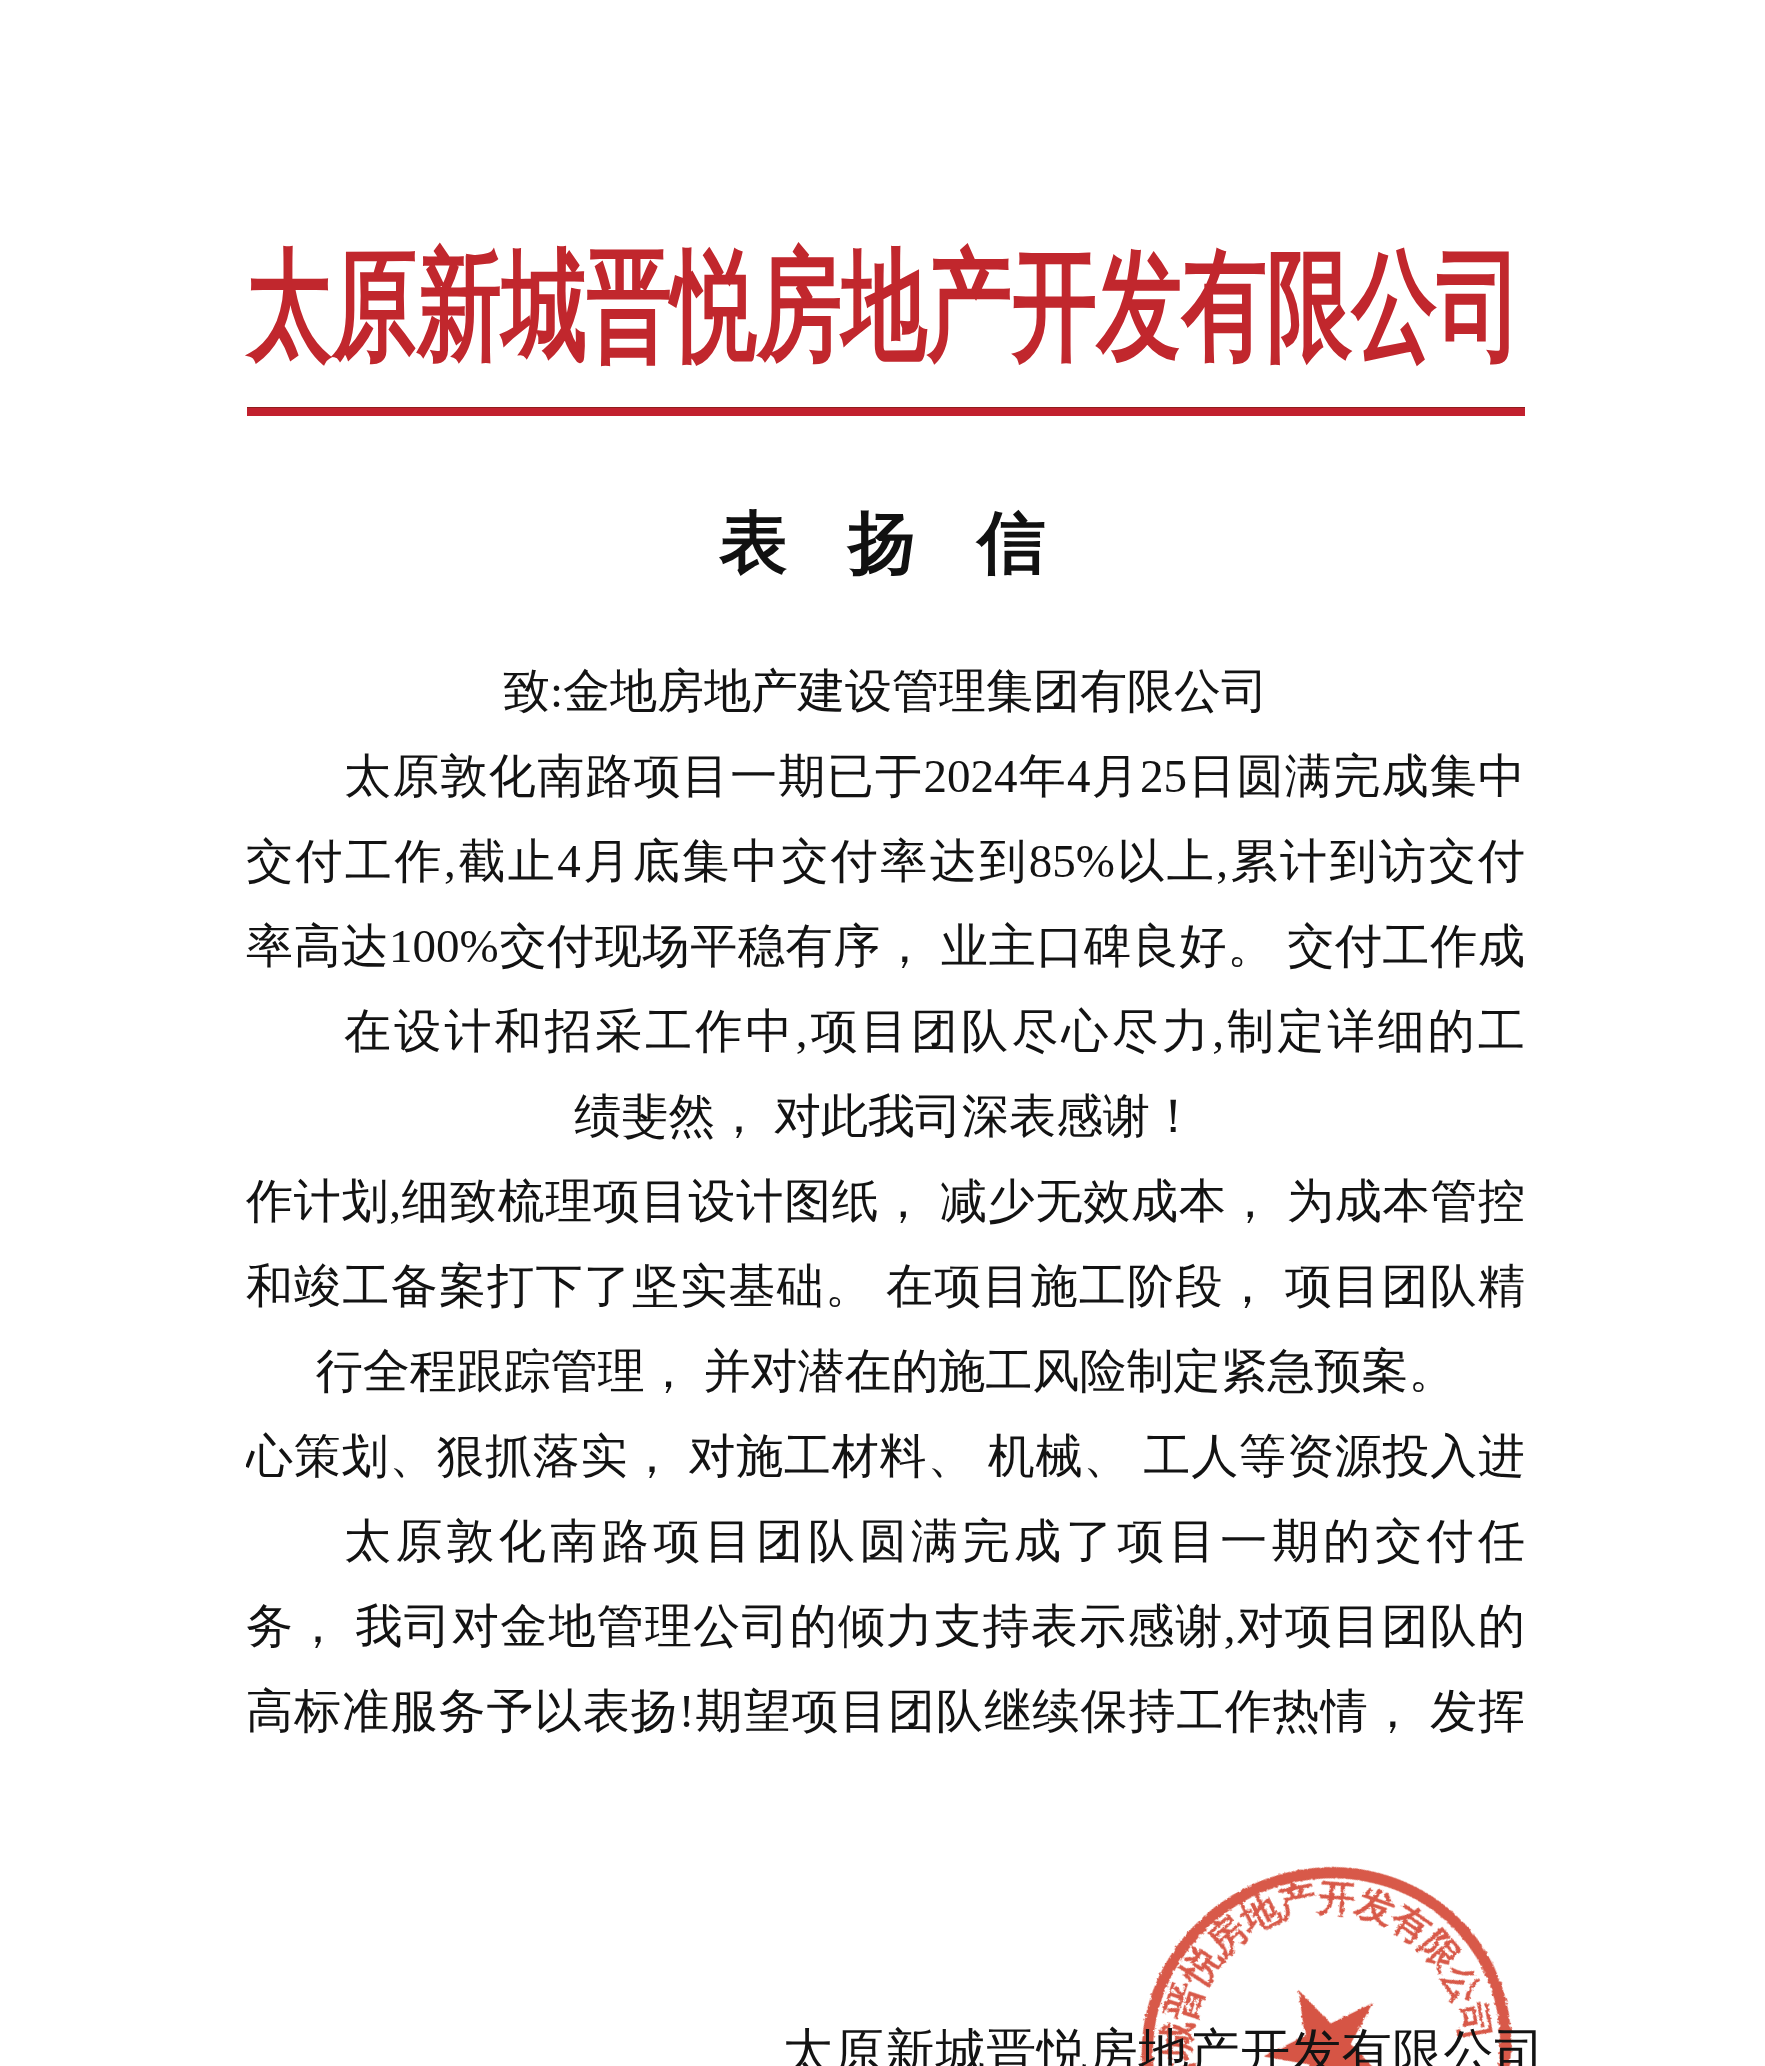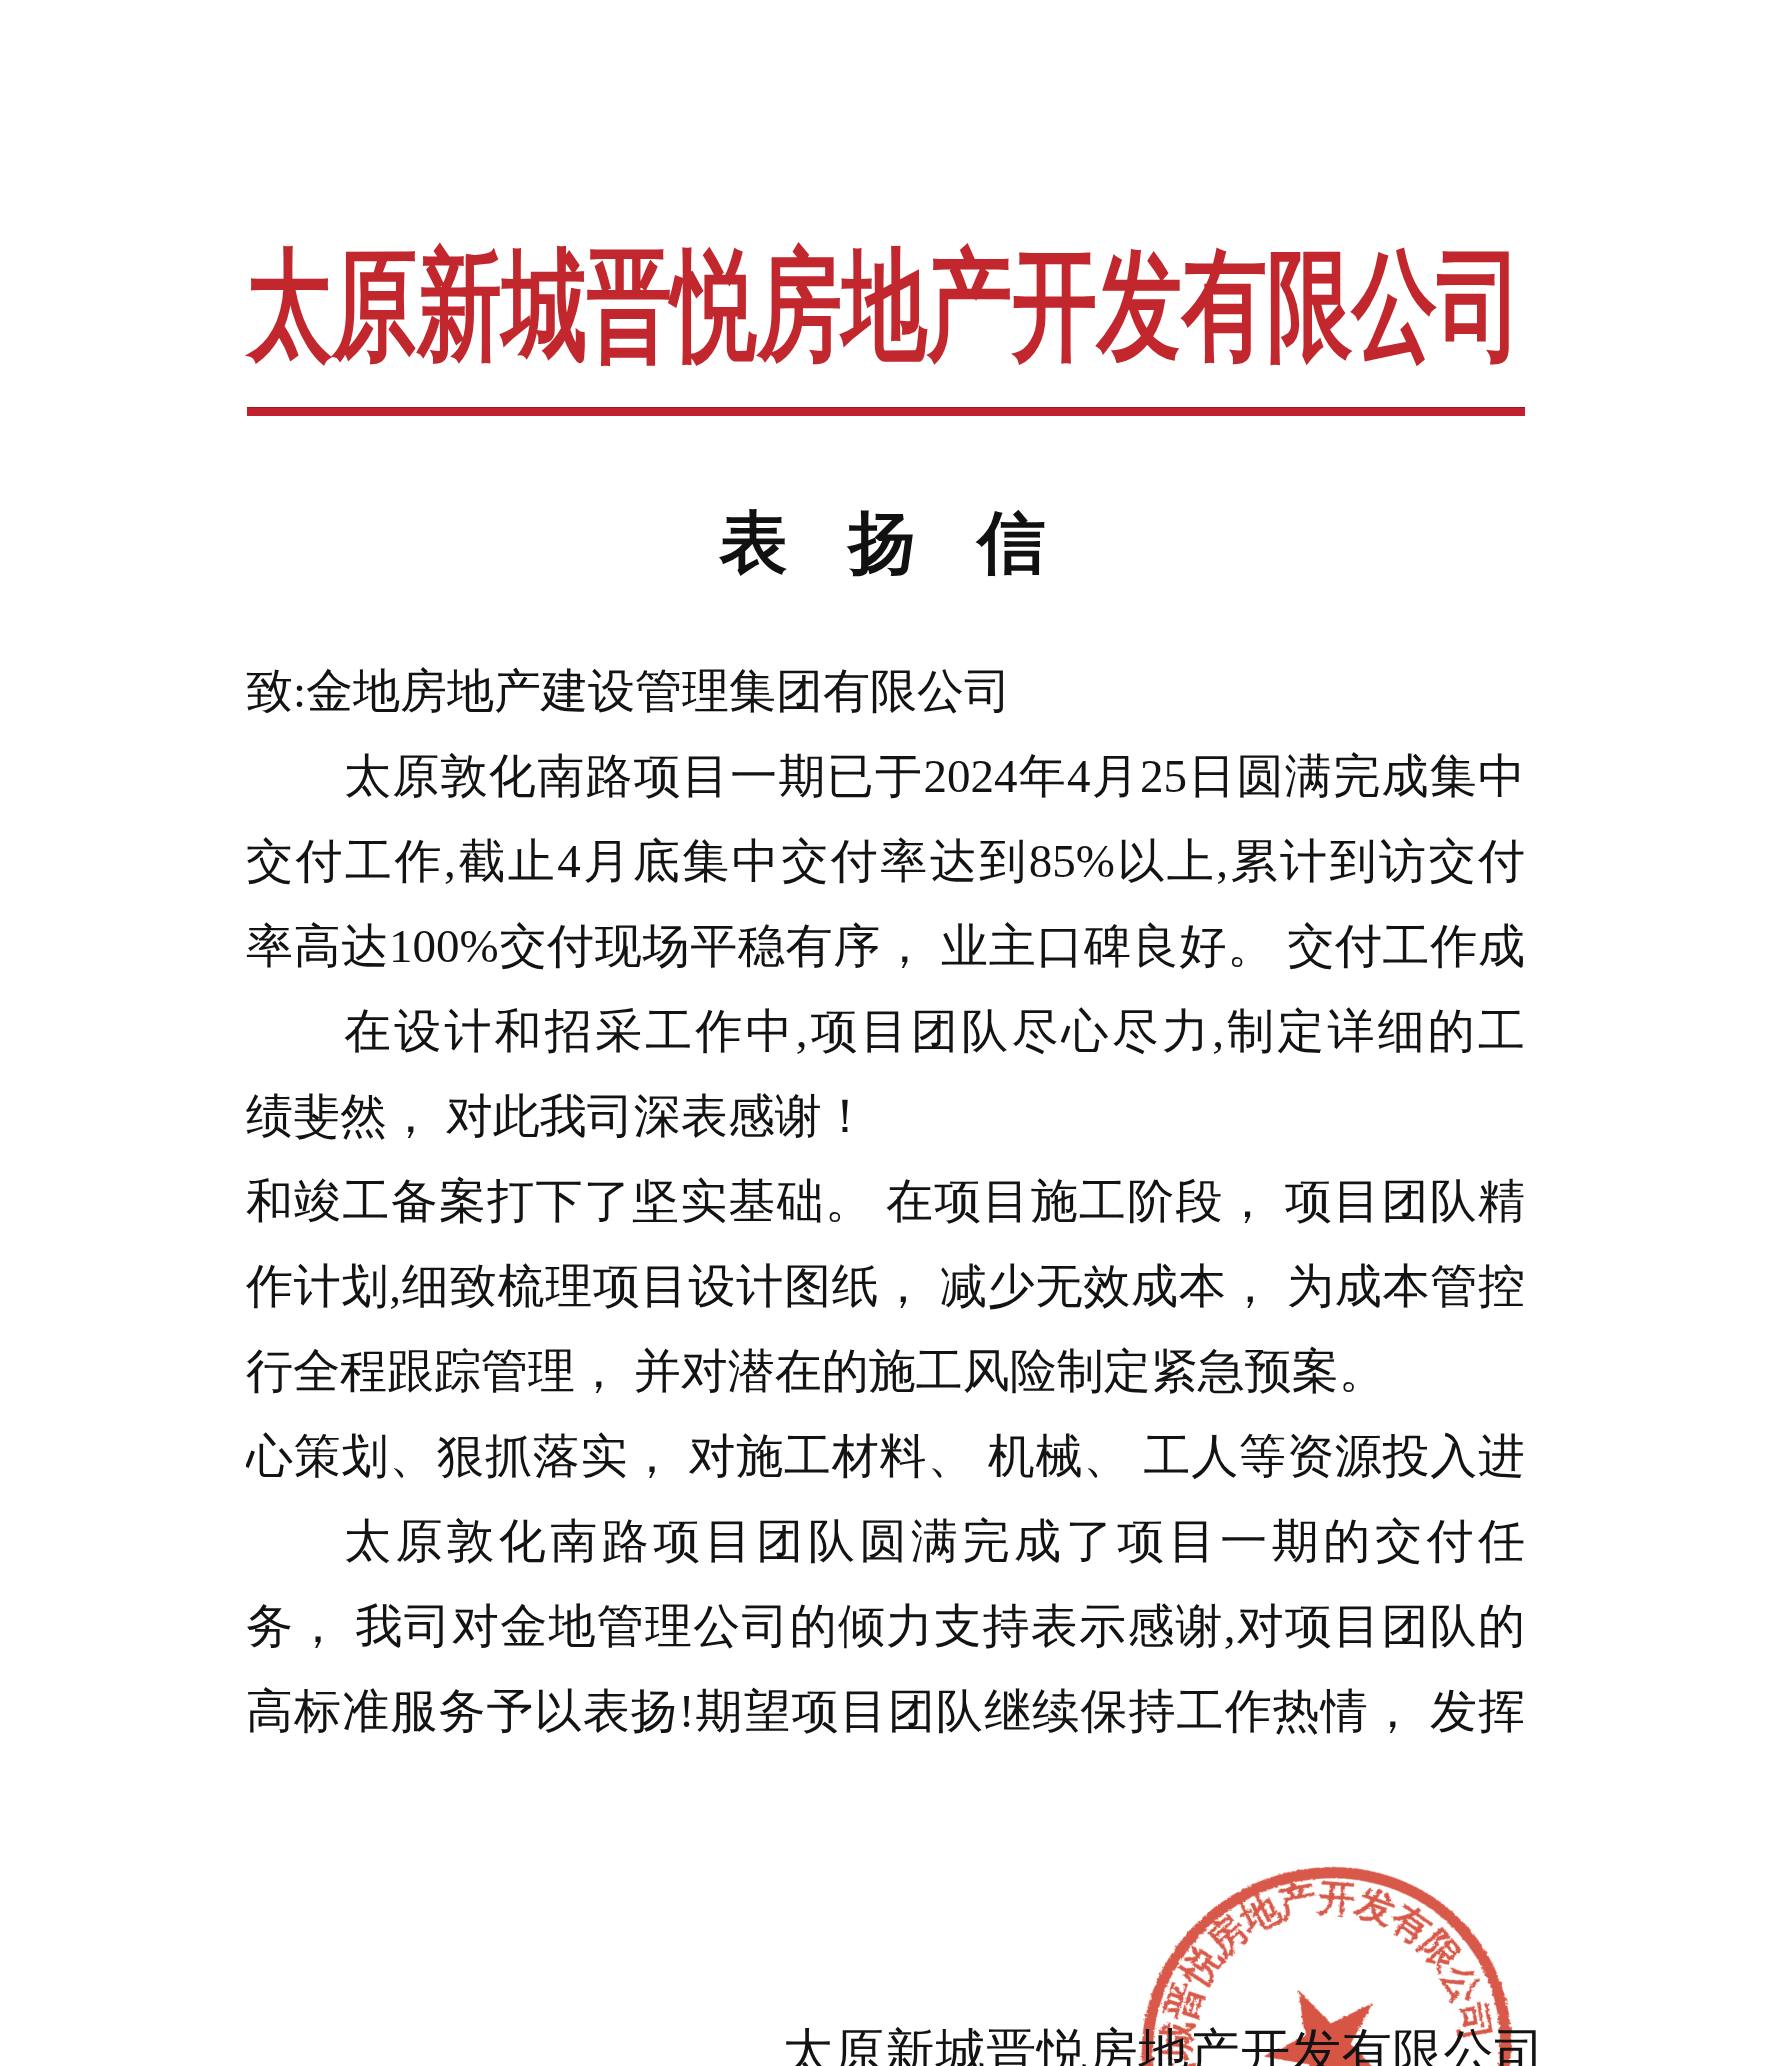--- a/index.html
+++ b/index.html
@@ -37,20 +37,21 @@
   .body-block{
     position:absolute;
     left:246px;top:649px;width:1279px;
     color:#131313;
   }
   .body-line{
     height:85px;line-height:85px;
     font-size:47px;
     white-space:pre;
     overflow:hidden;
+    text-align:center;
   }
   .body-line.justify{
     white-space:normal;
     text-align:justify;
     text-align-last:justify;
   }
   .body-line.indent{ text-indent:98px; }
   .signature{
     position:absolute;
     right:220px;top:2019px;
@@ -98,22 +99,22 @@
     </g>
   </svg>
 
   <div class="body-block">
       <div class="body-line">致:金地房地产建设管理集团有限公司</div>
       <div class="body-line justify indent">太原敦化南路项目一期已于2024年4月25日圆满完成集中</div>
       <div class="body-line justify">交付工作,截止4月底集中交付率达到85%以上,累计到访交付</div>
       <div class="body-line justify">率高达100%交付现场平稳有序， 业主口碑良好。 交付工作成</div>
       <div class="body-line justify indent">在设计和招采工作中,项目团队尽心尽力,制定详细的工</div>
       <div class="body-line">绩斐然， 对此我司深表感谢！</div>
+      <div class="body-line justify">作计划,细致梳理项目设计图纸， 减少无效成本， 为成本管控</div>
       <div class="body-line justify">和竣工备案打下了坚实基础。 在项目施工阶段， 项目团队精</div>
-      <div class="body-line justify">作计划,细致梳理项目设计图纸， 减少无效成本， 为成本管控</div>
       <div class="body-line">行全程跟踪管理， 并对潜在的施工风险制定紧急预案。</div>
       <div class="body-line justify">心策划、狠抓落实， 对施工材料、 机械、 工人等资源投入进</div>
       <div class="body-line justify indent">太原敦化南路项目团队圆满完成了项目一期的交付任</div>
       <div class="body-line justify">务， 我司对金地管理公司的倾力支持表示感谢,对项目团队的</div>
       <div class="body-line justify">高标准服务予以表扬!期望项目团队继续保持工作热情， 发挥</div>
     </div>
 
   <div class="signature">太原新城晋悦房地产开发有限公司</div>
 
 </div>

